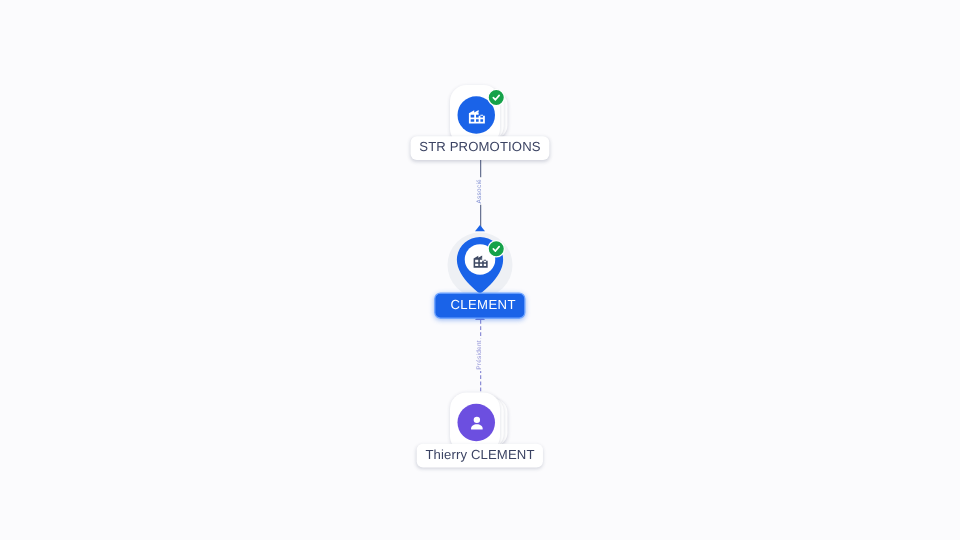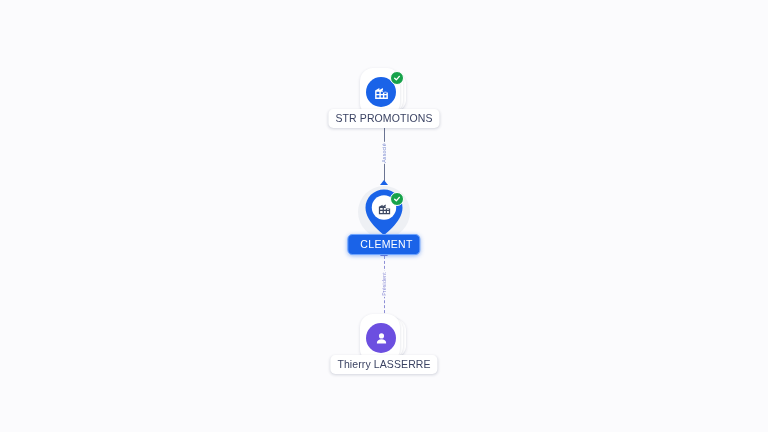--- a/index.html
+++ b/index.html
@@ -224,16 +224,16 @@
       <div class="card c1"></div>
 
       <div class="stack-avatar person">
         <svg width="17" height="17" viewBox="0 0 24 24" aria-hidden="true">
           <circle cx="12" cy="8.3" r="3.6" fill="#ffffff"></circle>
           <path fill="#ffffff" d="M12 13.2c-3.6 0-6.5 2.1-6.5 4.7v1.3h13v-1.3c0-2.6-2.9-4.7-6.5-4.7z"></path>
         </svg>
       </div>
     </div>
 
-    <div class="node-label" style="left:0px; top:17px;">Thierry LASSERRE</div>
+    <div class="node-label" style="left:0px; top:17px;">Thierry CLEMENT</div>
   </div>
 
 </div>
 
 </body></html>

